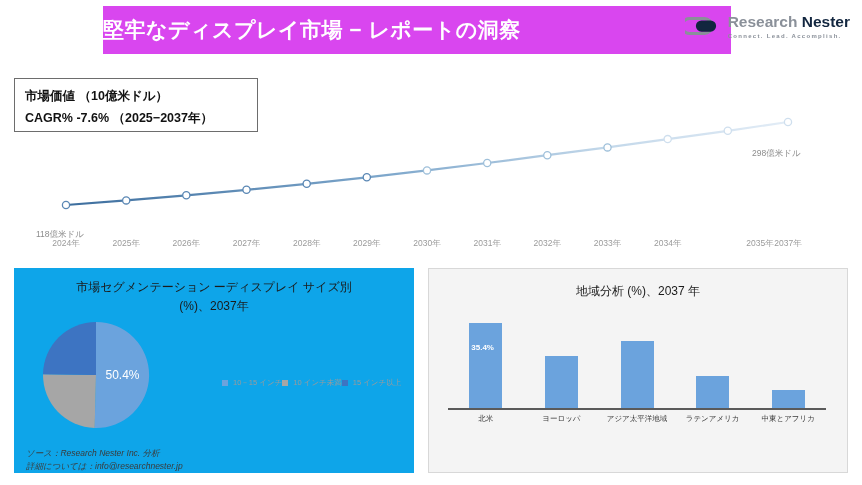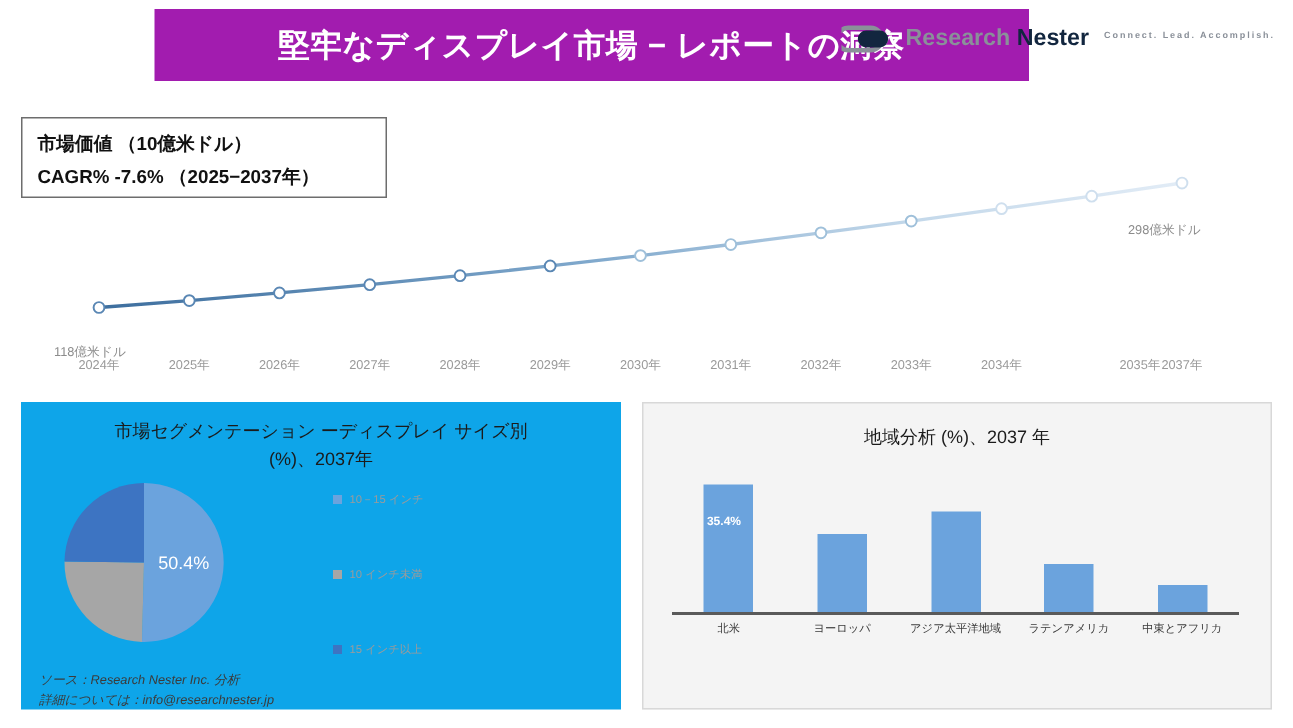--- a/index.html
+++ b/index.html
@@ -7,37 +7,37 @@
     width: 862px; height: 485px;
     background: #ffffff;
     font-family: "Liberation Sans", "DejaVu Sans", sans-serif;
     overflow: hidden;
   }
   #page { position: relative; width: 862px; height: 485px; background: #fff; }
 
   
   .header-band {
     position: absolute; left: 103px; top: 6px;
-    width: 583px; height: 48px;
-    background: #a21caf;
-    display: flex; align-items: center; justify-content: center;
+    width: 628px; height: 48px;
+    background: #d946ef;
+    display: flex; align-items: center; 
   }
   .header-title {
     color: #ffffff;
     font-size: 21px;
     font-weight: bold;
     letter-spacing: 0.5px;
     white-space: nowrap;
   }
   .logo-wrap {
     position: absolute; right: 12px; top: 14px;
     display: flex; align-items: center; gap: 7px;
   }
   .logo-mark { width: 36px; height: 24px; flex: 0 0 auto; }
-  .logo-text-block { display: flex; flex-direction: row; line-height: 1; gap: 10px; }
+  .logo-text-block { display: flex; flex-direction: column; line-height: 1; }
   .logo-line1 { font-size: 15.5px; white-space: nowrap; }
   .logo-line1 .lt-a { color: #8a9099; font-weight: bold; }
   .logo-line1 .lt-b { color: #12263f; font-weight: bold; }
   .logo-line2 {
     font-size: 6px; color: #8a9099; font-weight: bold;
     letter-spacing: 1.3px; margin-top: 3px; white-space: nowrap;
   }
 
   
   .value-box {
@@ -80,21 +80,21 @@
   }
   .panel-title {
     text-align: center; font-size: 12px; color: #1b1b1b;
     line-height: 19px; padding-top: 10px;
   }
   .panel-title-r { text-align: center; font-size: 12px; color: #1b1b1b; padding-top: 14px; }
 
   
   .pie-area { position: absolute; left: 14px; top: 310px; width: 200px; height: 130px; }
   .pie-legend { position: absolute; left: 222px; top: 328px; width: 105px; height: 110px;
-    display: flex; flex-direction: column; justify-content: space-between; }
+    display: flex; flex-direction: row; justify-content: space-between; }
   .leg-row { display: flex; align-items: center; gap: 5px; }
   .leg-sw { width: 6px; height: 6px; flex: 0 0 auto; }
   .leg-tx { font-size: 7.5px; color: #9b9b9b; white-space: nowrap; }
 
   
   .bar-area { position: absolute; left: 448px; top: 310px; width: 385px; height: 100px; font-weight: bold; }
   .bar-axis {
     position: absolute; left: 448px; top: 408px; width: 378px; height: 2px; background: #5a5a5a;
   }
   .bar-col { position: absolute; bottom: 0; background: #6ba3dd; }

